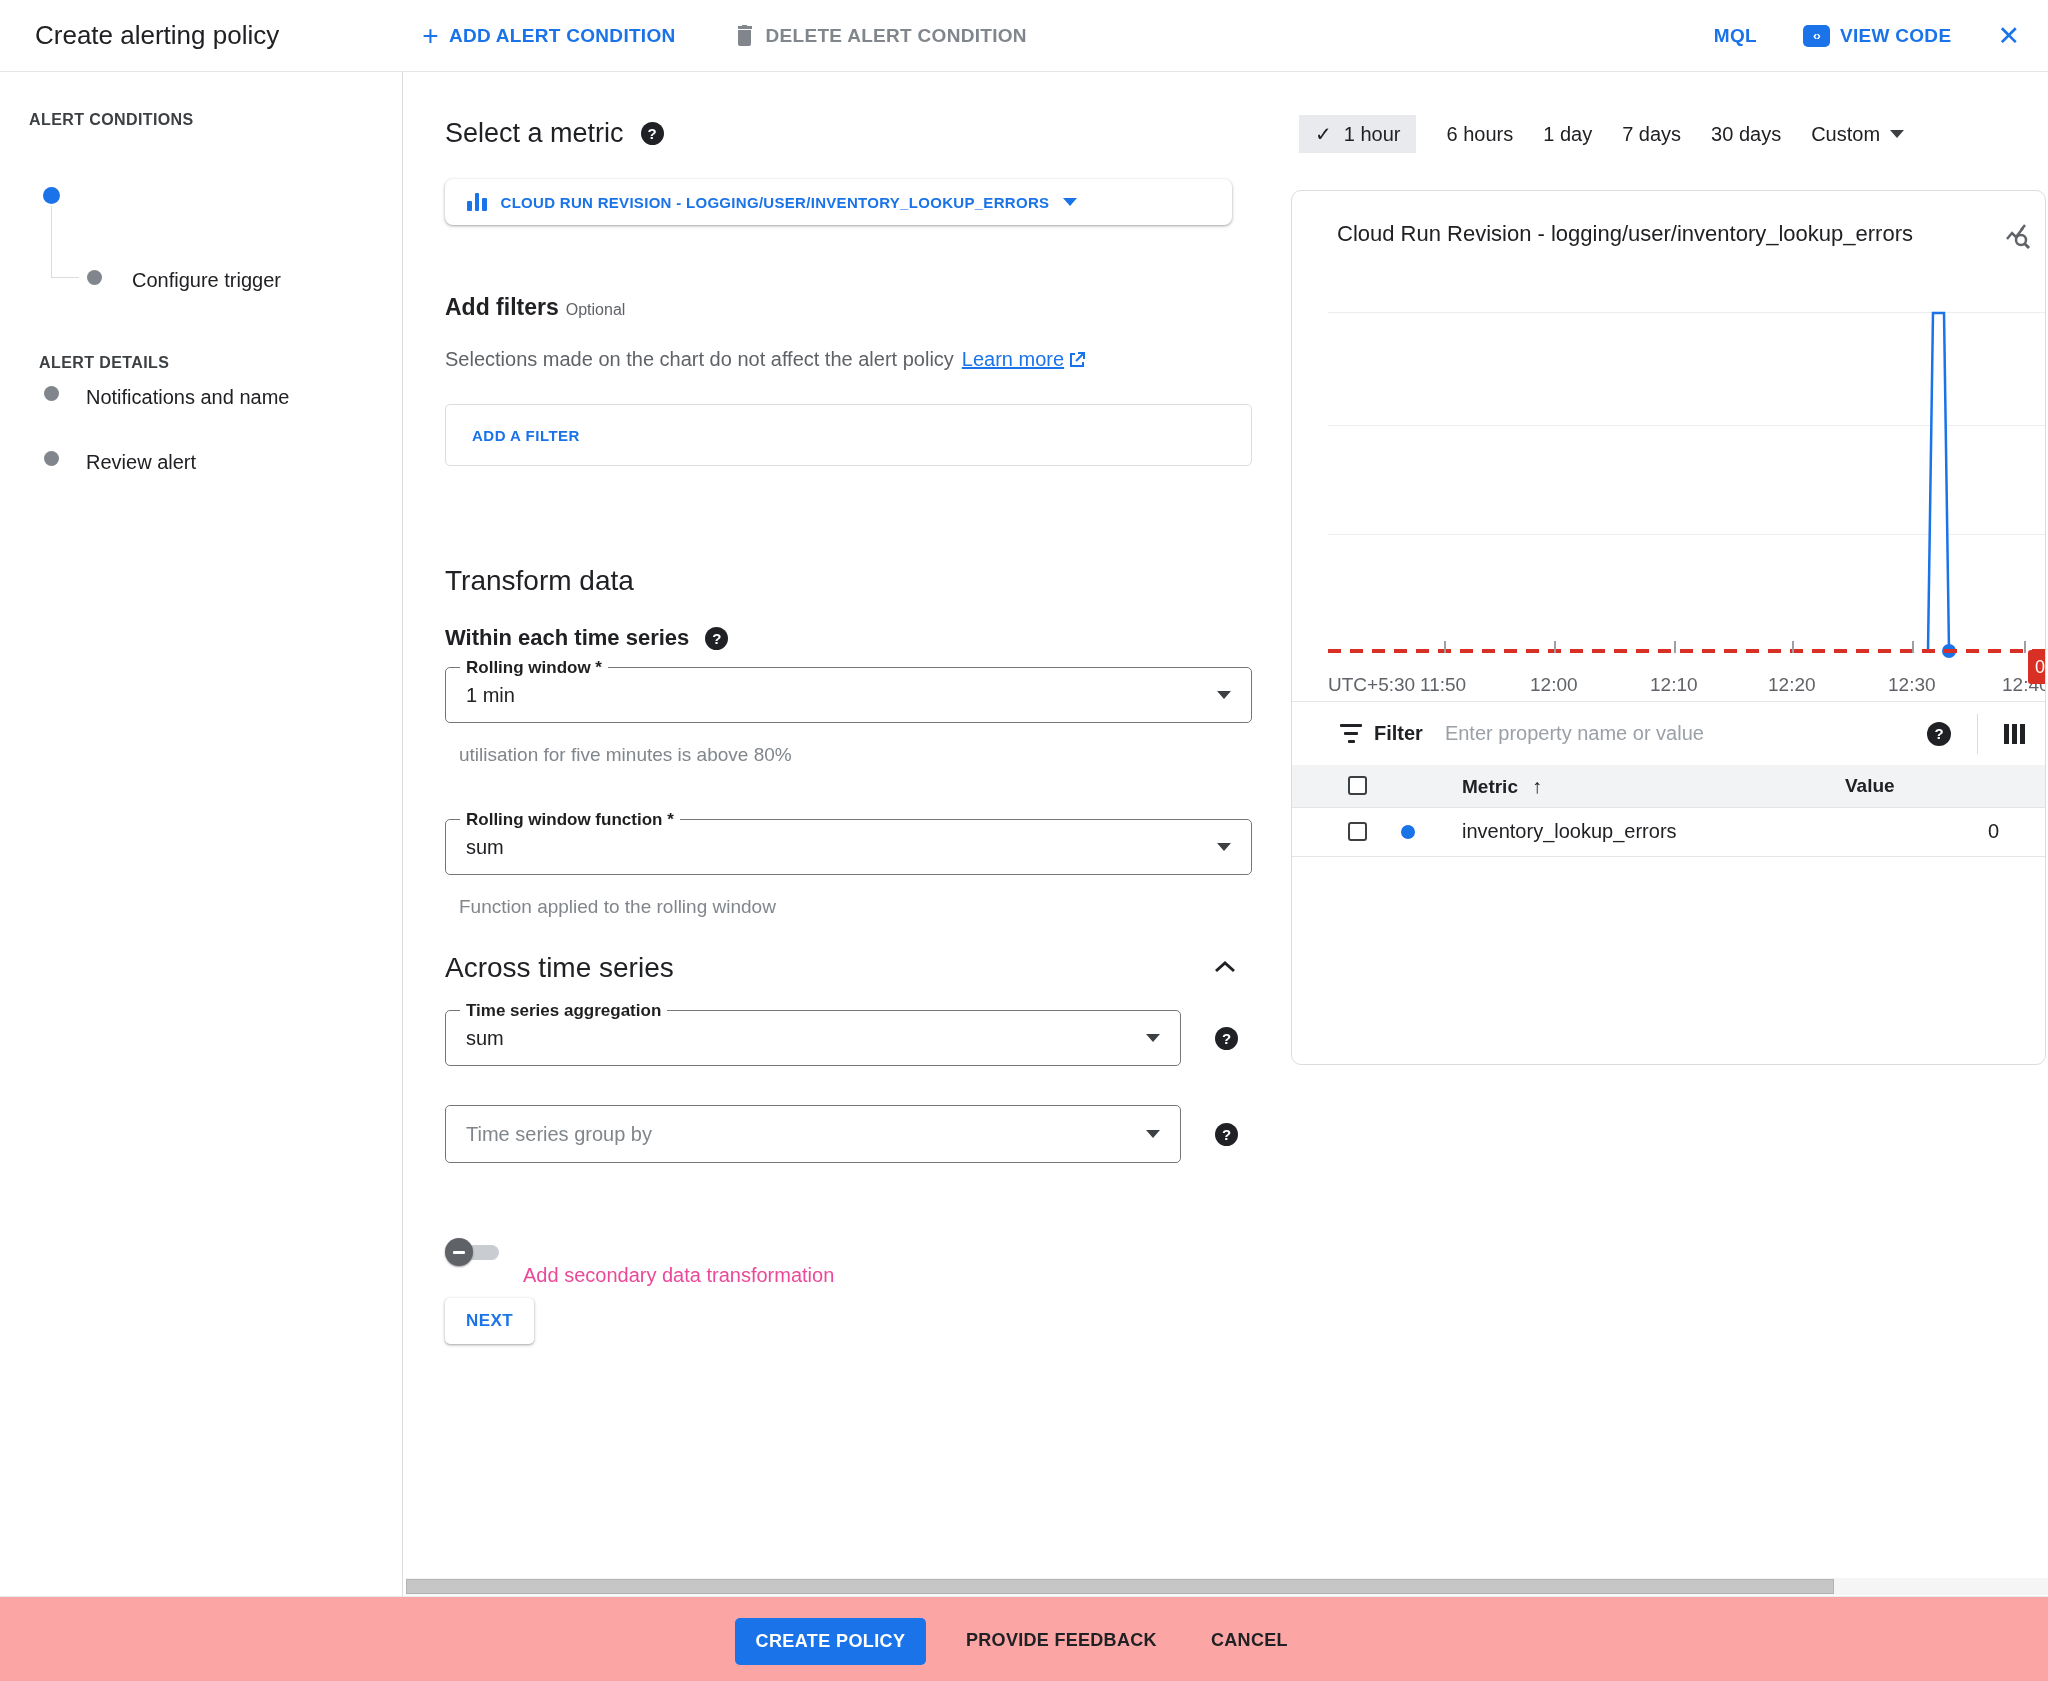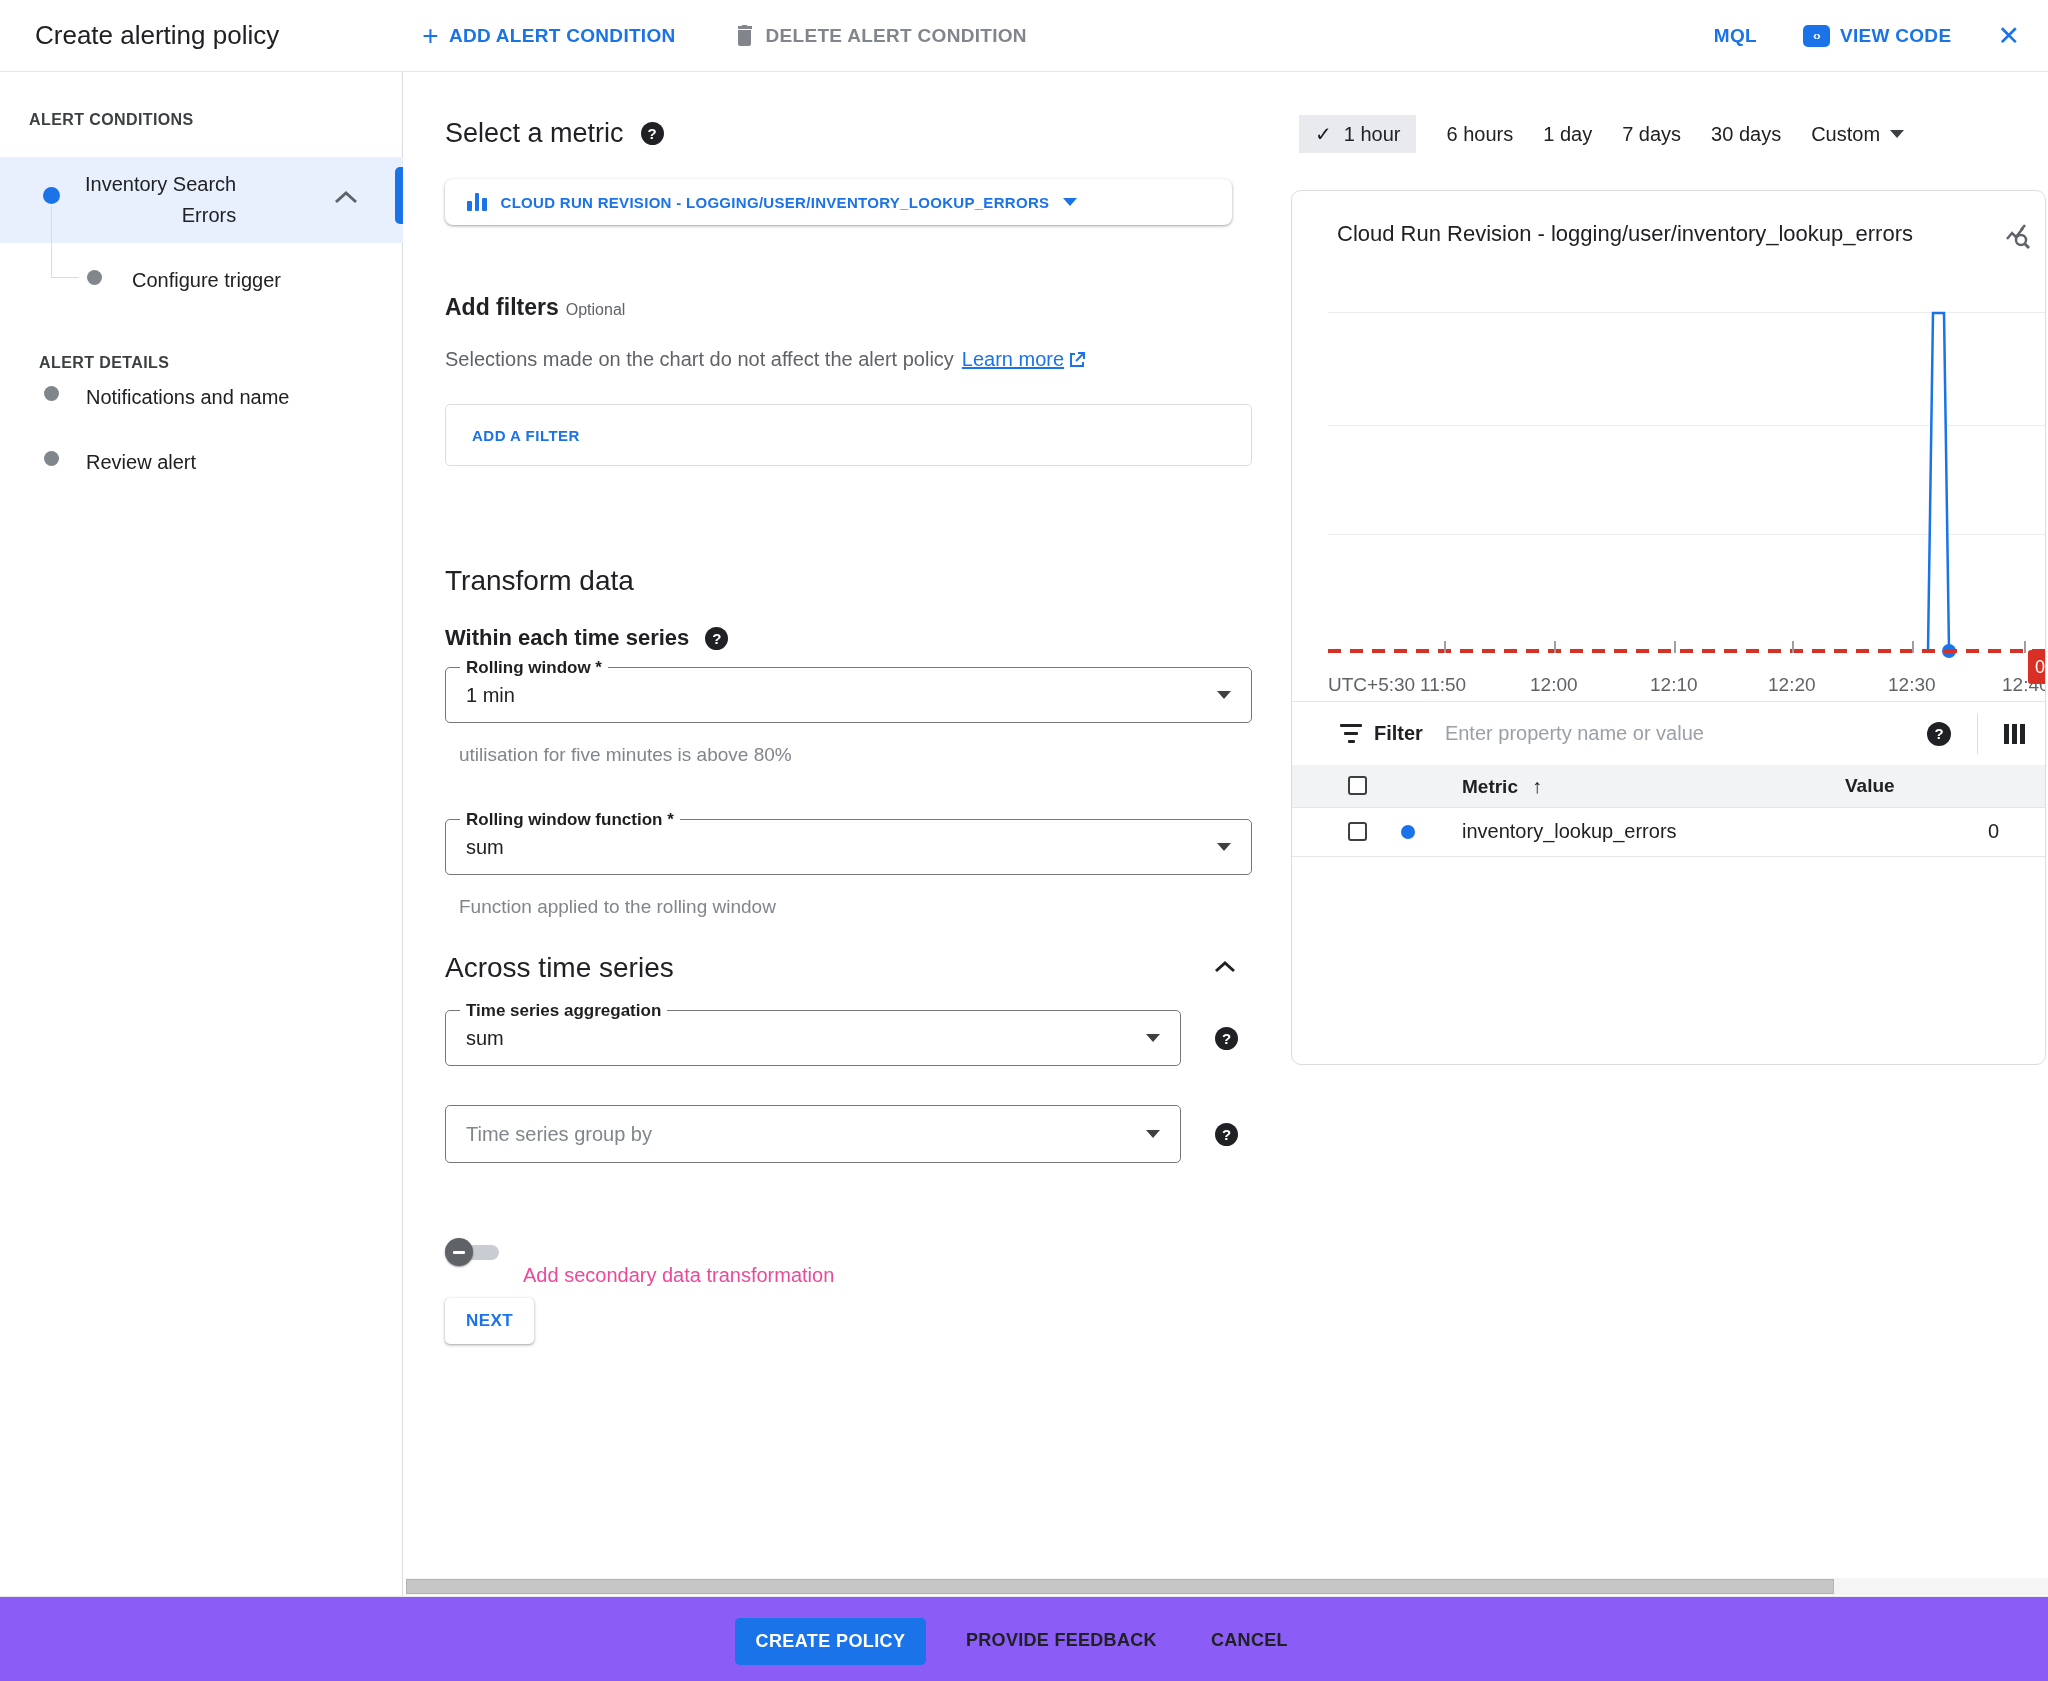--- a/index.html
+++ b/index.html
@@ -87,21 +87,21 @@
 
   .thead { position:absolute; left:0; top:574px; width:100%; height:43px; background:#f1f3f4; border-bottom:1px solid #e3e5e8; font-size:19px; font-weight:700; }
   .trow { position:absolute; left:0; top:617px; width:100%; height:49px; border-bottom:1px solid #e3e5e8; font-size:20px; }
   .cbox { position:absolute; width:19px; height:19px; border:2.5px solid #3c4043; border-radius:3px; background:#fff; cursor:pointer; }
   .sort-arrow { font-size:20px; font-weight:700; margin-left:14px; }
   .menu-dots { position:absolute; left:744px; top:9px; font-size:24px; font-weight:700; color:#3c4043; letter-spacing:0; cursor:pointer; }
 
   
   .hscroll { position:absolute; left:2px; top:1506px; width:1642px; height:17px; background:#f5f5f5; }
   .hscroll .thumb { position:absolute; left:0; top:1px; width:1428px; height:15px; background:#c6c6c6; border:1px solid #b3b3b3; }
-  .footer { position:absolute; left:0; top:1596px; width:2048px; height:85px; background:#8b5cf6; border-top:1px solid #e8eaed; }
+  .footer { position:absolute; left:0; top:1596px; width:2048px; height:85px; background:#fca5a5; border-top:1px solid #e8eaed; }
   .create-btn { position:absolute; left:735px; top:21px; width:191px; height:47px; background:#1a73e8; border-radius:5px; color:#fff; font-size:18px; font-weight:700; letter-spacing:.4px; display:flex; align-items:center; justify-content:center; cursor:pointer; }
   .ftr-link { position:absolute; top:33px; font-size:18px; font-weight:700; letter-spacing:.3px; color:#202124; cursor:pointer; }
 </style>
 </head>
 <body>
 
 <div class="header">
   <div class="hdr-title">Create alerting policy</div>
   <div class="hdr-link" style="margin-left:143px;">
     <span class="plus-glyph">+</span>
@@ -125,32 +125,20 @@
     </div>
     <div class="close-x">✕</div>
   </div>
 </div>
 
 <div class="content">
 
   <div class="sidebar">
     <div class="abs sec-label" style="left:29px; top:39px;">ALERT CONDITIONS</div>
 
-    <div class="sel-item">
-      <div class="sel-bar"></div>
-      <div class="abs side-text" style="left:85px; top:12px;">
-        <div>Inventory Search</div>
-        <div>Errors</div>
-      </div>
-      <span class="abs" style="left:334px; top:33px;">
-        <svg width="24" height="14" viewBox="0 0 24 14">
-            <path d="M2 12 L12 3 L22 12" stroke="#5f6368" stroke-width="3" fill="none"></path>
-          </svg>
-      </span>
-    </div>
     <div class="dot" style="left:43px; top:115px; width:17px; height:17px; background:#1a73e8;"></div>
 
     <div class="abs" style="left:51px; top:134px; width:1px; height:71px; background:#dadce0;"></div>
     <div class="abs" style="left:51px; top:205px; width:28px; height:1px; background:#dadce0;"></div>
     <div class="dot" style="left:87px; top:198px; width:15px; height:15px; background:#80868b;"></div>
     <div class="abs side-text" style="left:132px; top:193px;">Configure trigger</div>
 
     <div class="abs sec-label" style="left:39px; top:262px;margin-top:20px;">ALERT DETAILS</div>
     <div class="dot" style="left:44px; top:314px; width:15px; height:15px; background:#80868b;"></div>
     <div class="abs side-text" style="left:86px; top:310px;">Notifications and name</div>

